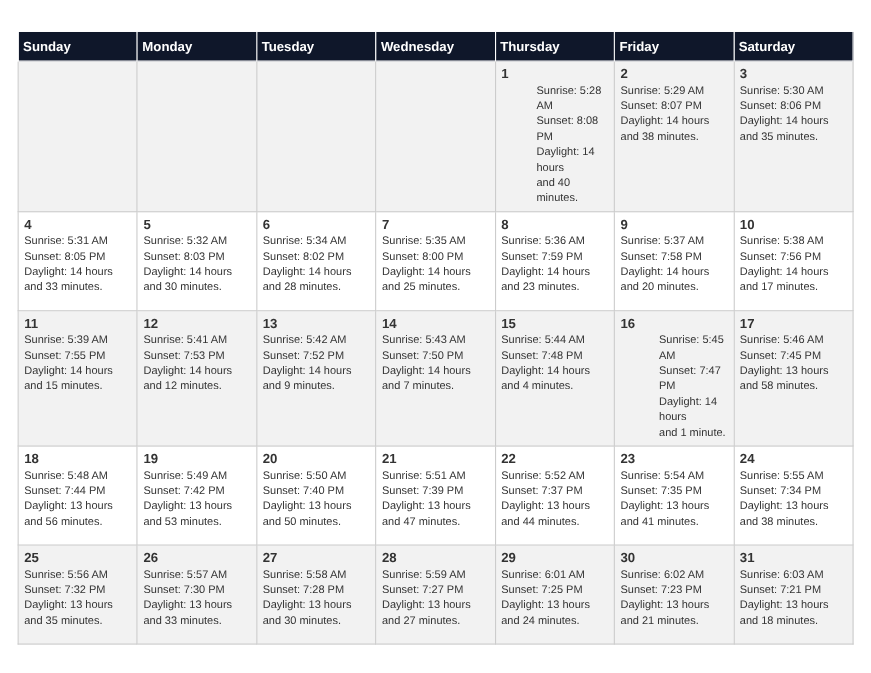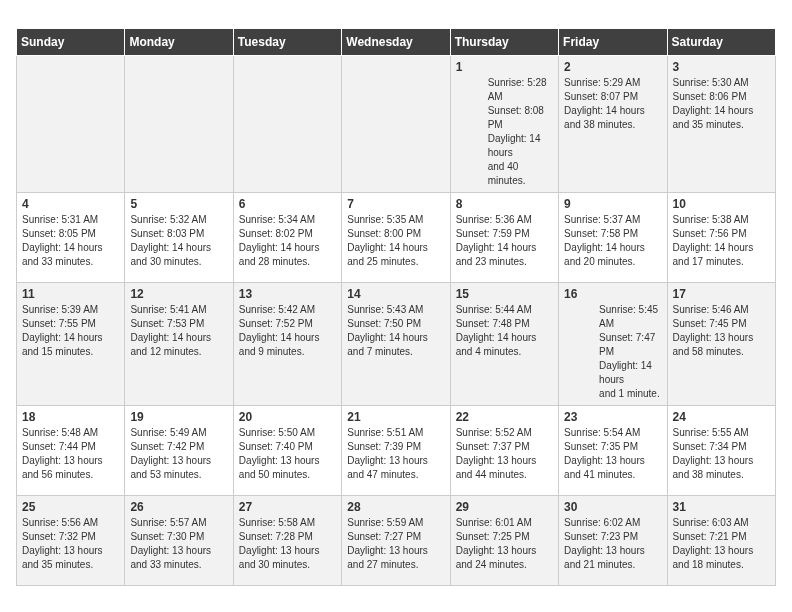--- a/index.html
+++ b/index.html
@@ -45,21 +45,21 @@
     .location {
       font-size: 15px;
       color: #444;
     }
     table {
       width: 100%;
       border-collapse: collapse;
       table-layout: fixed;
     }
     thead tr th {
-      background-color: #404040;
+      background-color: #0f172a;
       color: #fff;
       font-size: 12px;
       font-weight: bold;
       padding: 6px 4px;
       text-align: left;
       border: 1px solid #fff;
     }
     tbody tr td {
       border: 1px solid #ccc;
       vertical-align: top;

